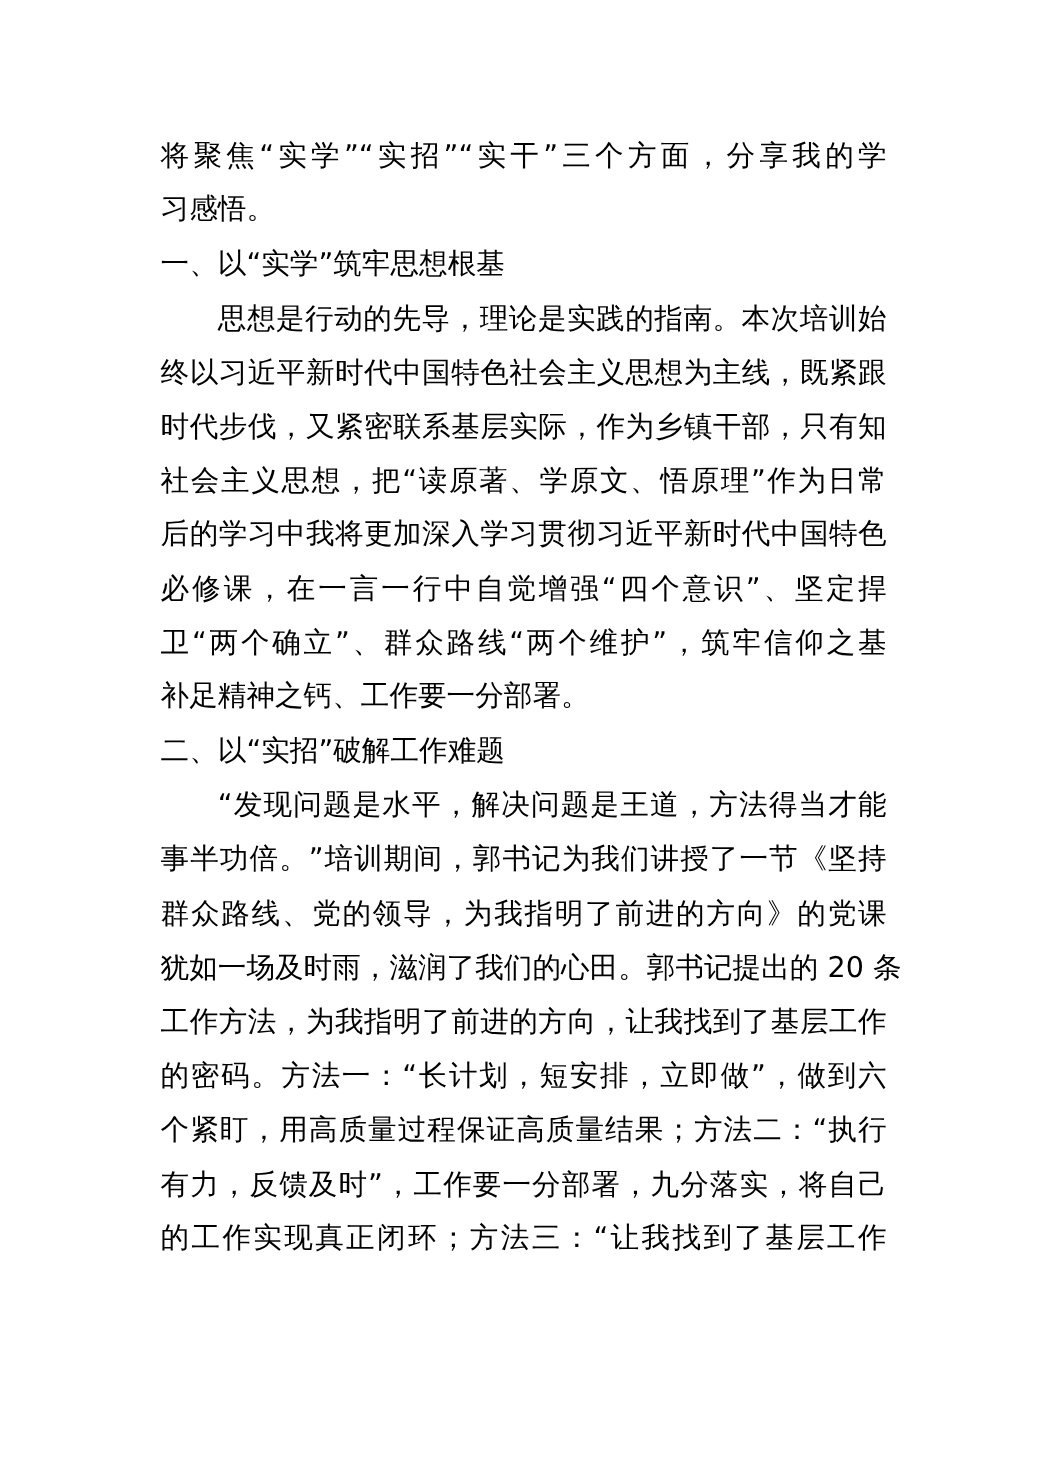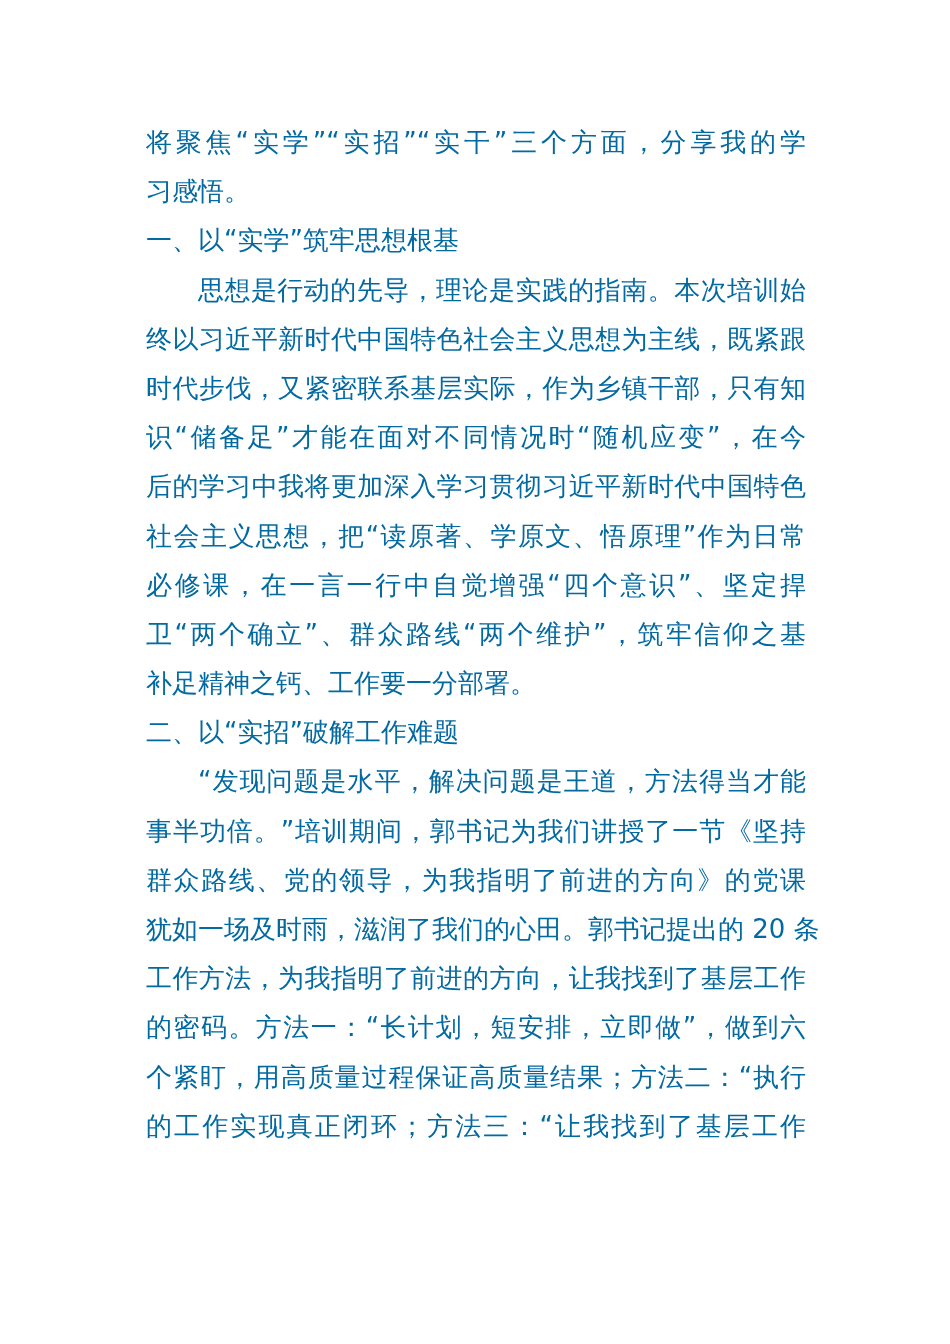--- a/index.html
+++ b/index.html
@@ -1,49 +1,49 @@
 <!DOCTYPE html>
 <html><head>
 <meta charset="utf-8">
 <style>
   html, body { margin: 0; padding: 0; background: #ffffff; }
   body { width: 950px; height: 1344px; position: relative; overflow: hidden; }
   .page {
     position: absolute; left: 146px; top: 118px; width: 660px;
     font-family: "DejaVu Sans", sans-serif;
-    font-size: 26px; color: #0369a1;
+    font-size: 26px; color: #000000;
   }
   .line {
     height: 49.2px; line-height: 49.2px;
     white-space: nowrap;
     text-align: justify; text-align-last: justify;
     letter-spacing: 0px;
   }
-  .line.last { text-align-last: left; }
+  .line.last { text-align-last: left; font-family: Liberation Mono, monospace; }
   .line.indent { padding-left: 52px; }
   .heading { text-align-last: left; }
 </style>
 </head>
 <body>
 
 <div class="page">
   <div class="line">将聚焦“实学”“实招”“实干”三个方面，分享我的学</div>
   <div class="line last">习感悟。</div>
   <div class="line heading">一、以“实学”筑牢思想根基</div>
   <div class="line indent">思想是行动的先导，理论是实践的指南。本次培训始</div>
   <div class="line">终以习近平新时代中国特色社会主义思想为主线，既紧跟</div>
   <div class="line">时代步伐，又紧密联系基层实际，作为乡镇干部，只有知</div>
-  <div class="line">识“储备足”才能在面对不同情况时“随机应变”，在今</div>
+  <div class="line">社会主义思想，把“读原著、学原文、悟原理”作为日常</div>
   <div class="line">后的学习中我将更加深入学习贯彻习近平新时代中国特色</div>
-  <div class="line">社会主义思想，把“读原著、学原文、悟原理”作为日常</div>
   <div class="line">必修课，在一言一行中自觉增强“四个意识”、坚定捍</div>
   <div class="line">卫“两个确立”、群众路线“两个维护”，筑牢信仰之基</div>
   <div class="line last">补足精神之钙、工作要一分部署。</div>
   <div class="line heading">二、以“实招”破解工作难题</div>
   <div class="line indent">“发现问题是水平，解决问题是王道，方法得当才能</div>
   <div class="line">事半功倍。”培训期间，郭书记为我们讲授了一节《坚持</div>
   <div class="line">群众路线、党的领导，为我指明了前进的方向》的党课</div>
   <div class="line">犹如一场及时雨，滋润了我们的心田。郭书记提出的 20 条</div>
   <div class="line">工作方法，为我指明了前进的方向，让我找到了基层工作</div>
   <div class="line">的密码。方法一：“长计划，短安排，立即做”，做到六</div>
   <div class="line">个紧盯，用高质量过程保证高质量结果；方法二：“执行</div>
+  <div class="line">有力，反馈及时”，工作要一分部署，九分落实，将自己</div>
   <div class="line">的工作实现真正闭环；方法三：“让我找到了基层工作</div>
 </div>
 
 </body></html>

